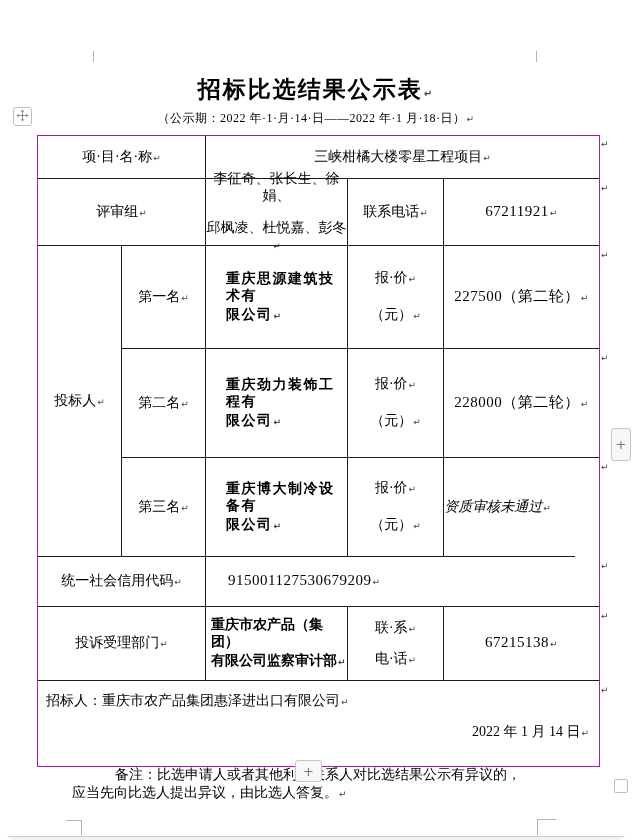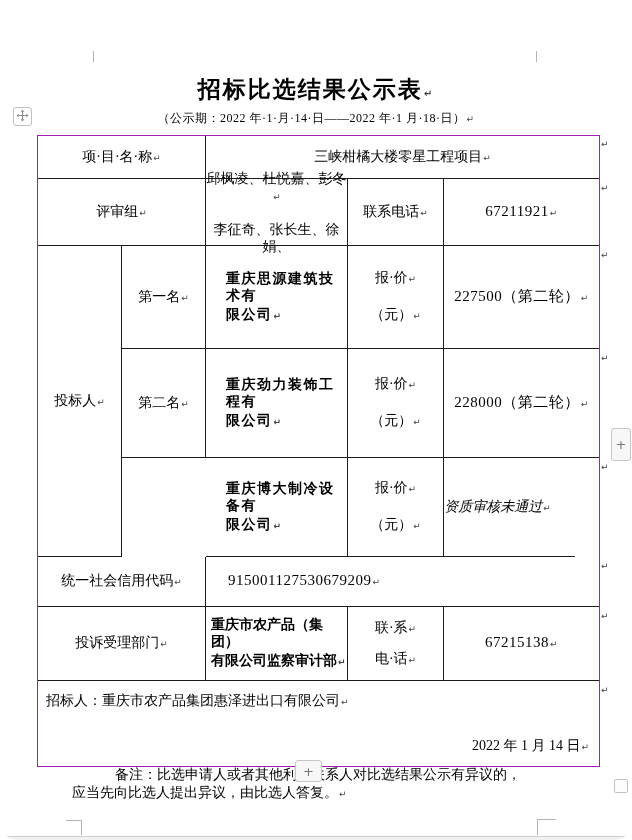--- a/index.html
+++ b/index.html
@@ -38,21 +38,21 @@
                display:flex;align-items:center;justify-content:center;}
   .resize-handle{position:absolute;left:614px;top:779px;width:12px;height:12px;
                  border:1px solid #c0c0c0;border-radius:2px;background:#fdfdfd;}
   .crop{position:absolute;background:#b3b3b3;}
   .page-bottom{position:absolute;left:0;top:836px;width:632px;height:4px;
                background:#f0f0f0;border-top:1px solid #cfcfcf;}
   
   .note-line{position:absolute;font-size:14px;line-height:17px;color:#000;white-space:nowrap;}
   
   .tender-text{position:absolute;left:8px;top:11px;font-size:14px;white-space:nowrap;}
-  .tender-date{position:absolute;right:10px;top:56px;font-size:14px;white-space:nowrap;}
+  .tender-date{position:absolute;right:10px;top:42px;font-size:14px;white-space:nowrap;}
 </style>
 </head>
 <body>
 
 <div id="screen">
 
   <div class="crop" style="left:93px;top:51px;width:1px;height:11px;"></div>
   <div class="crop" style="left:536px;top:51px;width:1px;height:11px;"></div>
   <div class="crop" style="left:66px;top:820px;width:15px;height:1px;"></div>
   <div class="crop" style="left:81px;top:820px;width:1px;height:15px;"></div>
@@ -81,22 +81,22 @@
       <div class="line"><span>项·目·名·称</span><span class="pm">↵</span></div>
     </div>
     <div class="cell bb" style="left:168px;top:0;width:393px;height:43px;">
       <div class="line"><span>三峡柑橘大楼零星工程项目</span><span class="pm">↵</span></div>
     </div>
 
     <div class="cell br bb" style="left:0;top:43px;width:168px;height:67px;justify-content:center;">
       <div class="line"><span>评审组</span><span class="pm">↵</span></div>
     </div>
     <div class="cell br bb gap15" style="left:168px;top:43px;width:142px;height:67px;">
+      <div class="line"><span>李征奇、张长生、徐娟、</span></div>
       <div class="line"><span>邱枫凌、杜悦嘉、彭冬</span><span class="pm">↵</span></div>
-      <div class="line"><span>李征奇、张长生、徐娟、</span></div>
     </div>
     <div class="cell br bb" style="left:310px;top:43px;width:96px;height:67px;">
       <div class="line"><span>联系电话</span><span class="pm">↵</span></div>
     </div>
     <div class="cell bb num" style="left:406px;top:43px;width:155px;height:67px;">
       <div class="line"><span>67211921</span><span class="pm">↵</span></div>
     </div>
 
     <div class="cell br bb" style="left:0;top:110px;width:84px;height:311px;">
       <div class="line"><span>投标人</span><span class="pm">↵</span></div>
@@ -125,20 +125,23 @@
       <div class="line"><span>限公司</span><span class="pm">↵</span></div>
     </div>
     <div class="cell br bb gap18" style="left:310px;top:213px;width:96px;height:109px;">
       <div class="line"><span>报·价</span><span class="pm">↵</span></div>
       <div class="line"><span>（元）</span><span class="pm">↵</span></div>
     </div>
     <div class="cell bb num" style="left:406px;top:213px;width:155px;height:109px;">
       <div class="line"><span>228000（第二轮）</span><span class="pm">↵</span></div>
     </div>
 
+    <div class="cell br bb" style="left:84px;top:322px;width:84px;height:99px;">
+      <div class="line"><span>第三名</span><span class="pm">↵</span></div>
+    </div>
     <div class="cell br bb leftal gap14 ls1" style="left:168px;top:322px;width:142px;height:99px;padding-left:20px;">
       <div class="line"><span>重庆博大制冷设备有</span></div>
       <div class="line"><span>限公司</span><span class="pm">↵</span></div>
     </div>
     <div class="cell br bb gap18" style="left:310px;top:322px;width:96px;height:99px;">
       <div class="line"><span>报·价</span><span class="pm">↵</span></div>
       <div class="line"><span>（元）</span><span class="pm">↵</span></div>
     </div>
     <div class="cell bb" style="left:382px;top:322px;width:155px;height:99px;font-style:italic;">
       <div class="line"><span>资质审核未通过</span><span class="pm">↵</span></div>

